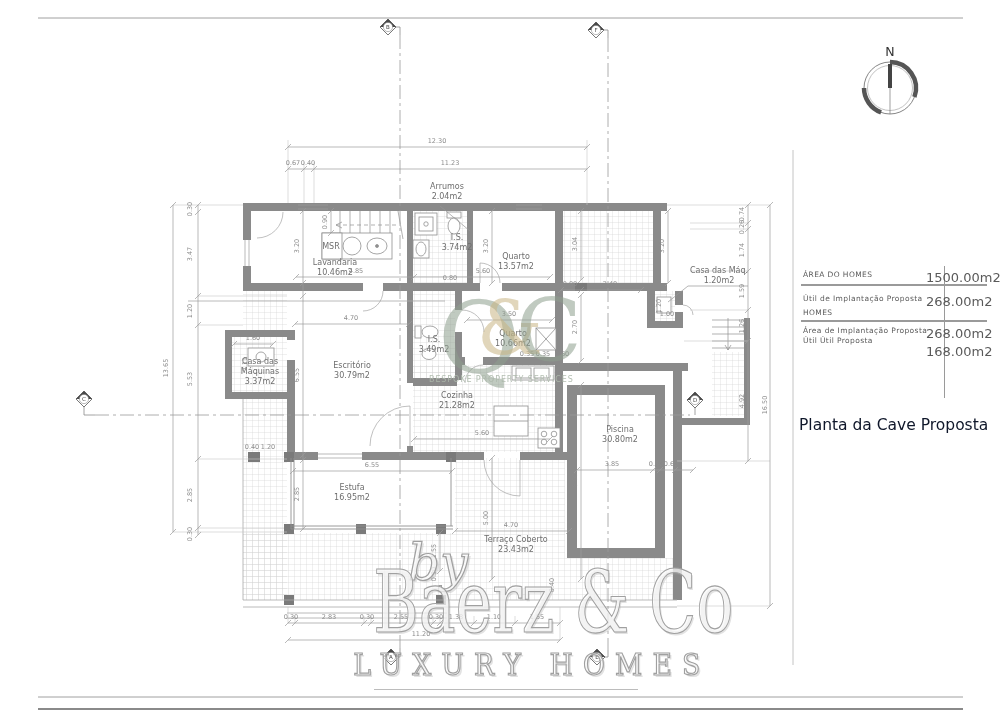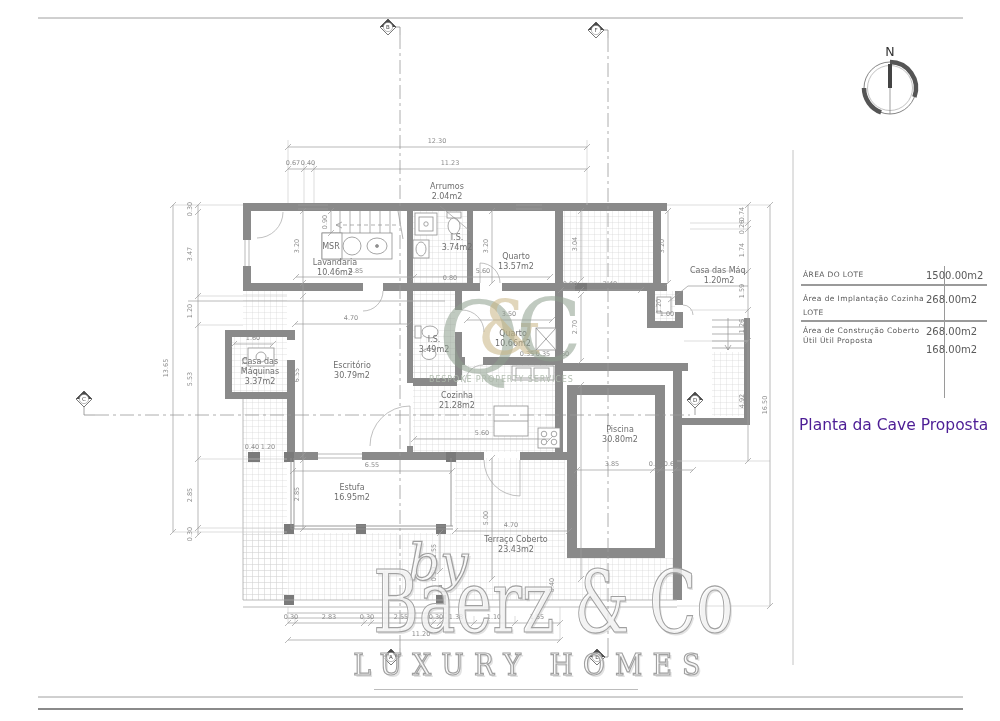--- a/index.html
+++ b/index.html
@@ -3,24 +3,24 @@
 <meta charset="utf-8">
 <style>
   html,body{margin:0;padding:0;background:#ffffff;}
   #sheet{position:relative;width:1000px;height:721px;background:#fff;overflow:hidden;
          font-family:"DejaVu Sans",sans-serif;}
   svg text{font-family:"DejaVu Sans",sans-serif;}
   .dim{font-size:6.5px;fill:#8c8c8c;text-anchor:middle;}
   .room{font-size:8px;fill:#6e6e6e;text-anchor:middle;}
   
   .tb{position:absolute;color:#5a5a5a;font-size:7.5px;letter-spacing:.4px;white-space:nowrap;}
-  .tbv{position:absolute;color:#5a5a5a;font-size:10px;width:60px;text-align:left;white-space:nowrap;}
+  .tbv{position:absolute;color:#5a5a5a;font-size:13px;width:60px;text-align:left;white-space:nowrap;}
   .tbsep{position:absolute;left:801px;width:186px;height:0;border-top:2px solid #9a9a9a;}
   .tbcol{position:absolute;left:944px;top:266px;width:1px;height:132px;background:#9a9a9a;}
-  .tbtitle{position:absolute;left:799px;top:416px;font-size:15.5px;color:#4c1d95;white-space:nowrap;}
+  .tbtitle{position:absolute;left:799px;top:416px;font-size:15.5px;color:#0f172a;white-space:nowrap;}
   
   .logo-letter{position:absolute;font-family:"DejaVu Serif",serif;opacity:.55;line-height:1;}
   .logo-tag{position:absolute;left:429px;top:375px;font-size:8px;letter-spacing:.9px;color:#adb9ab;opacity:.9;white-space:nowrap;}
   
   .wm{position:absolute;font-family:"DejaVu Serif",serif;color:rgba(250,250,250,.72);
       -webkit-text-stroke:1.2px #a0a0a0;text-shadow:2px 2px 0 rgba(160,160,160,.30);white-space:nowrap;}
   .wm-by{left:408px;top:490px;font-size:50px;font-style:italic;margin-top:44px;}
   .wm-brand{left:320px;top:552px;width:380px;font-size:86px;text-align:center;transform:scaleX(.72);}
   .wm-tag{left:340px;top:648px;width:330px;font-size:29px;letter-spacing:11px;text-align:center;transform:scaleX(.92);}
   .wm-rule{position:absolute;left:374px;top:689px;width:264px;height:1px;background:#ababab;opacity:.8;}
@@ -360,28 +360,28 @@
         <path d="M 588 30 L 596 22 L 604 30 L 596 38 Z" fill="#ffffff" stroke="#555" stroke-width="0.8"></path>
         <path d="M 588 30 L 596 22 L 604 30 Z" fill="#4a4a4a"></path>
         <circle cx="596" cy="30" r="4.6" fill="#fff" stroke="#777" stroke-width="0.5"></circle>
         <text x="596" y="32" text-anchor="middle" font-size="5.5" fill="#444">F</text>
       </g>
     </svg>
 
 
 <div>
   <div class="tbcol"></div>
-  <div class="tb" style="left:803px;top:270px">ÁREA DO LOTE</div>
+  <div class="tb" style="left:803px;top:270px">ÁREA DO HOMES</div>
   <div class="tbv" style="left:926px;top:270px">1500.00m2</div>
   <div class="tbsep" style="top:284px"></div>
-  <div class="tb" style="left:803px;top:294px">Área de Implantação Cozinha</div>
-  <div class="tb" style="left:803px;top:308px">LOTE</div>
+  <div class="tb" style="left:803px;top:294px">Útil de Implantação Proposta</div>
+  <div class="tb" style="left:803px;top:308px">HOMES</div>
   <div class="tbv" style="left:926px;top:294px">268.00m2</div>
   <div class="tbsep" style="top:320px"></div>
-  <div class="tb" style="left:803px;top:326px">Área de Construção Coberto</div>
+  <div class="tb" style="left:803px;top:326px">Área de Implantação Proposta</div>
   <div class="tb" style="left:803px;top:336px">Útil Útil Proposta</div>
   <div class="tbv" style="left:926px;top:326px">268.00m2</div>
   <div class="tbv" style="left:926px;top:344px">168.00m2</div>
   <div class="tbtitle">Planta da Cave Proposta</div>
 </div>
 
 
 <div>
   <div class="logo-letter" style="left:438px;top:288px;font-size:100px;color:#8e9f8e">Q</div>
   <div class="logo-letter" style="left:477px;top:291px;font-size:74px;color:#c9b584">&amp;</div>

